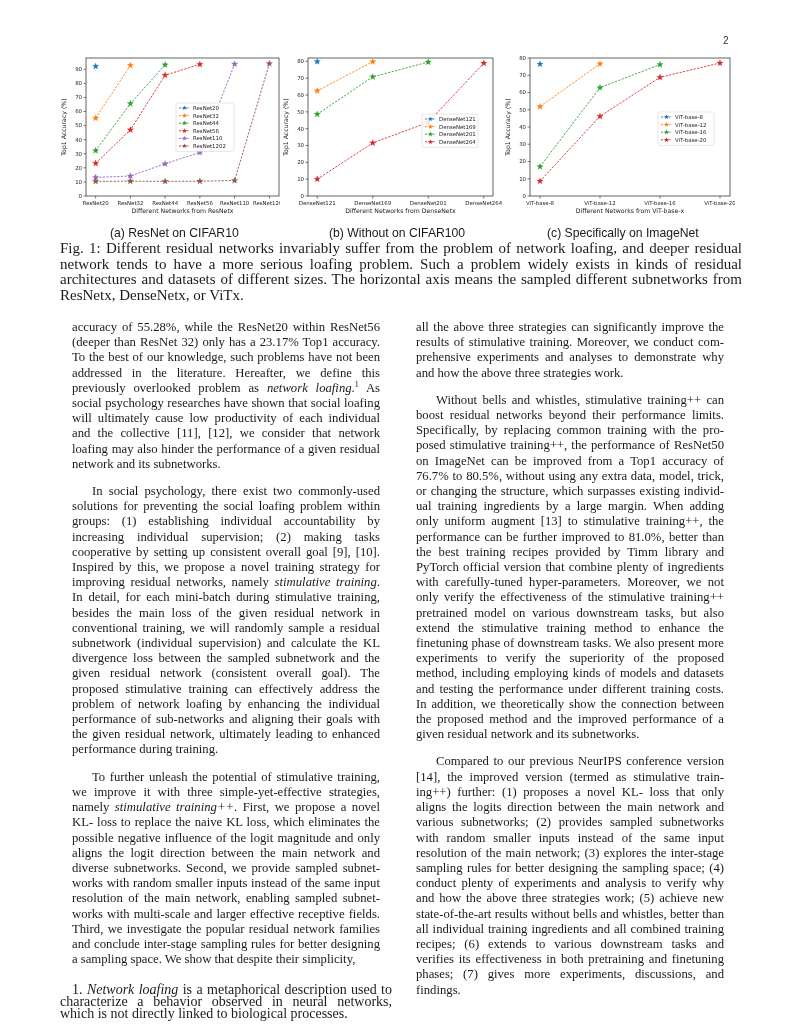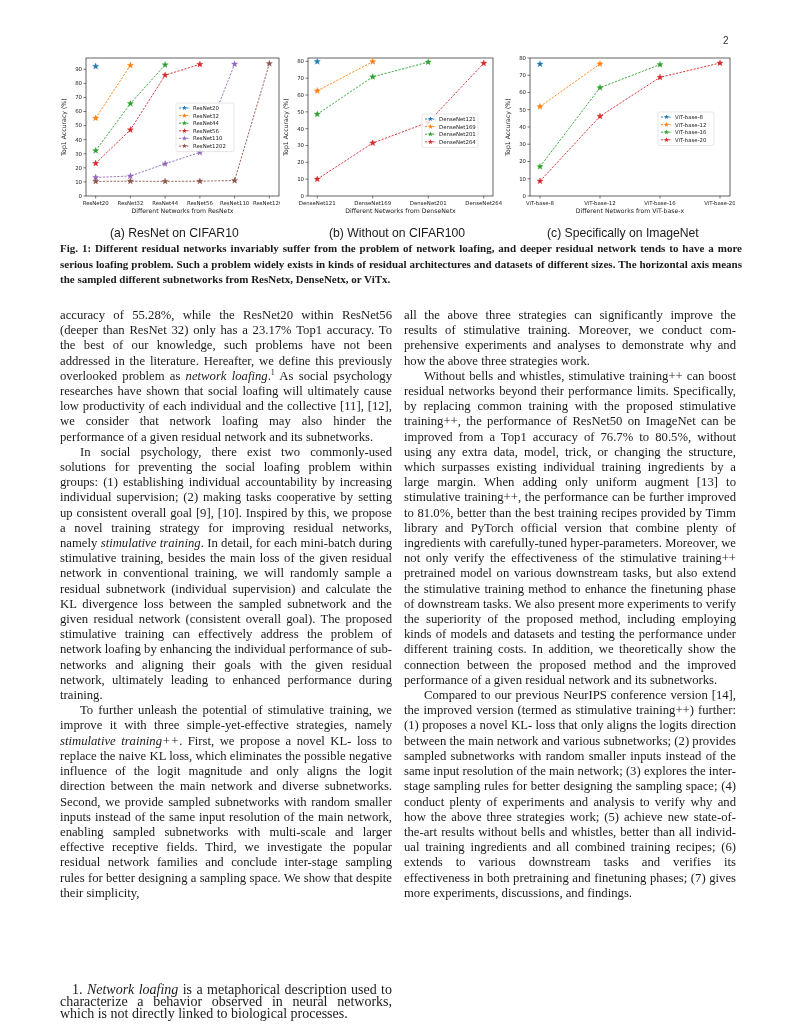--- a/index.html
+++ b/index.html
@@ -1,23 +1,23 @@
 <!DOCTYPE html>
 <html><head>
 <meta charset="utf-8">
 <style>
   html, body { margin: 0; padding: 0; background: #ffffff; }
   body { width: 791px; height: 1024px; position: relative; overflow: hidden; color: #1a1a1a; }
   .page-num { position: absolute; top: 35px; left: 723px; font-family: "Liberation Sans", sans-serif; font-size: 10px; color: #333; }
   .fig { position: absolute; top: 50px; left: 0; width: 791px; height: 180px; }
   .fig svg { position: absolute; top: 0; }
   .subcap { position: absolute; top: 226px; font-family: Liberation Sans, sans-serif; font-size: 12.2px; white-space: nowrap; }
-  .figcap { position: absolute; top: 241px; left: 60px; width: 682px; font-family: "Liberation Serif", serif; font-size: 11px; line-height: 15.5px; text-align: justify; text-align-last: left; font-weight: bold; }
+  .figcap { position: absolute; top: 241px; left: 60px; width: 682px; font-family: "Liberation Serif", serif; font-size: 15px; line-height: 15.5px; text-align: justify; text-align-last: left; }
   .col { position: absolute; top: 308px; width: 332px; font-family: "Liberation Serif", serif; font-size: 12.7px; line-height: 15.2px; text-align: justify; hyphens: manual; }
-  .col p { margin: 0; }
+  .col p { margin: 12px; }
   .col p.ind { text-indent: 20px; }
   .col-left { left: 60px; }
   .col-right { left: 404px; }
   .footnote { position: absolute; top: 984px; left: 60px; width: 332px; font-family: "Liberation Serif", serif; font-size: 14px; line-height: 12px; text-align: justify; }
   .footnote .fn-body { text-indent: 12px; }
   sup { font-size: 8px; line-height: 0; }
   .tick { font-family: "DejaVu Sans", sans-serif; font-size: 5.4px; fill: #222; }
   .axlab { font-family: "DejaVu Sans", sans-serif; font-size: 6.2px; fill: #222; }
   .leg { font-family: "DejaVu Sans", sans-serif; font-size: 5.4px; fill: #222; }
 </style>

